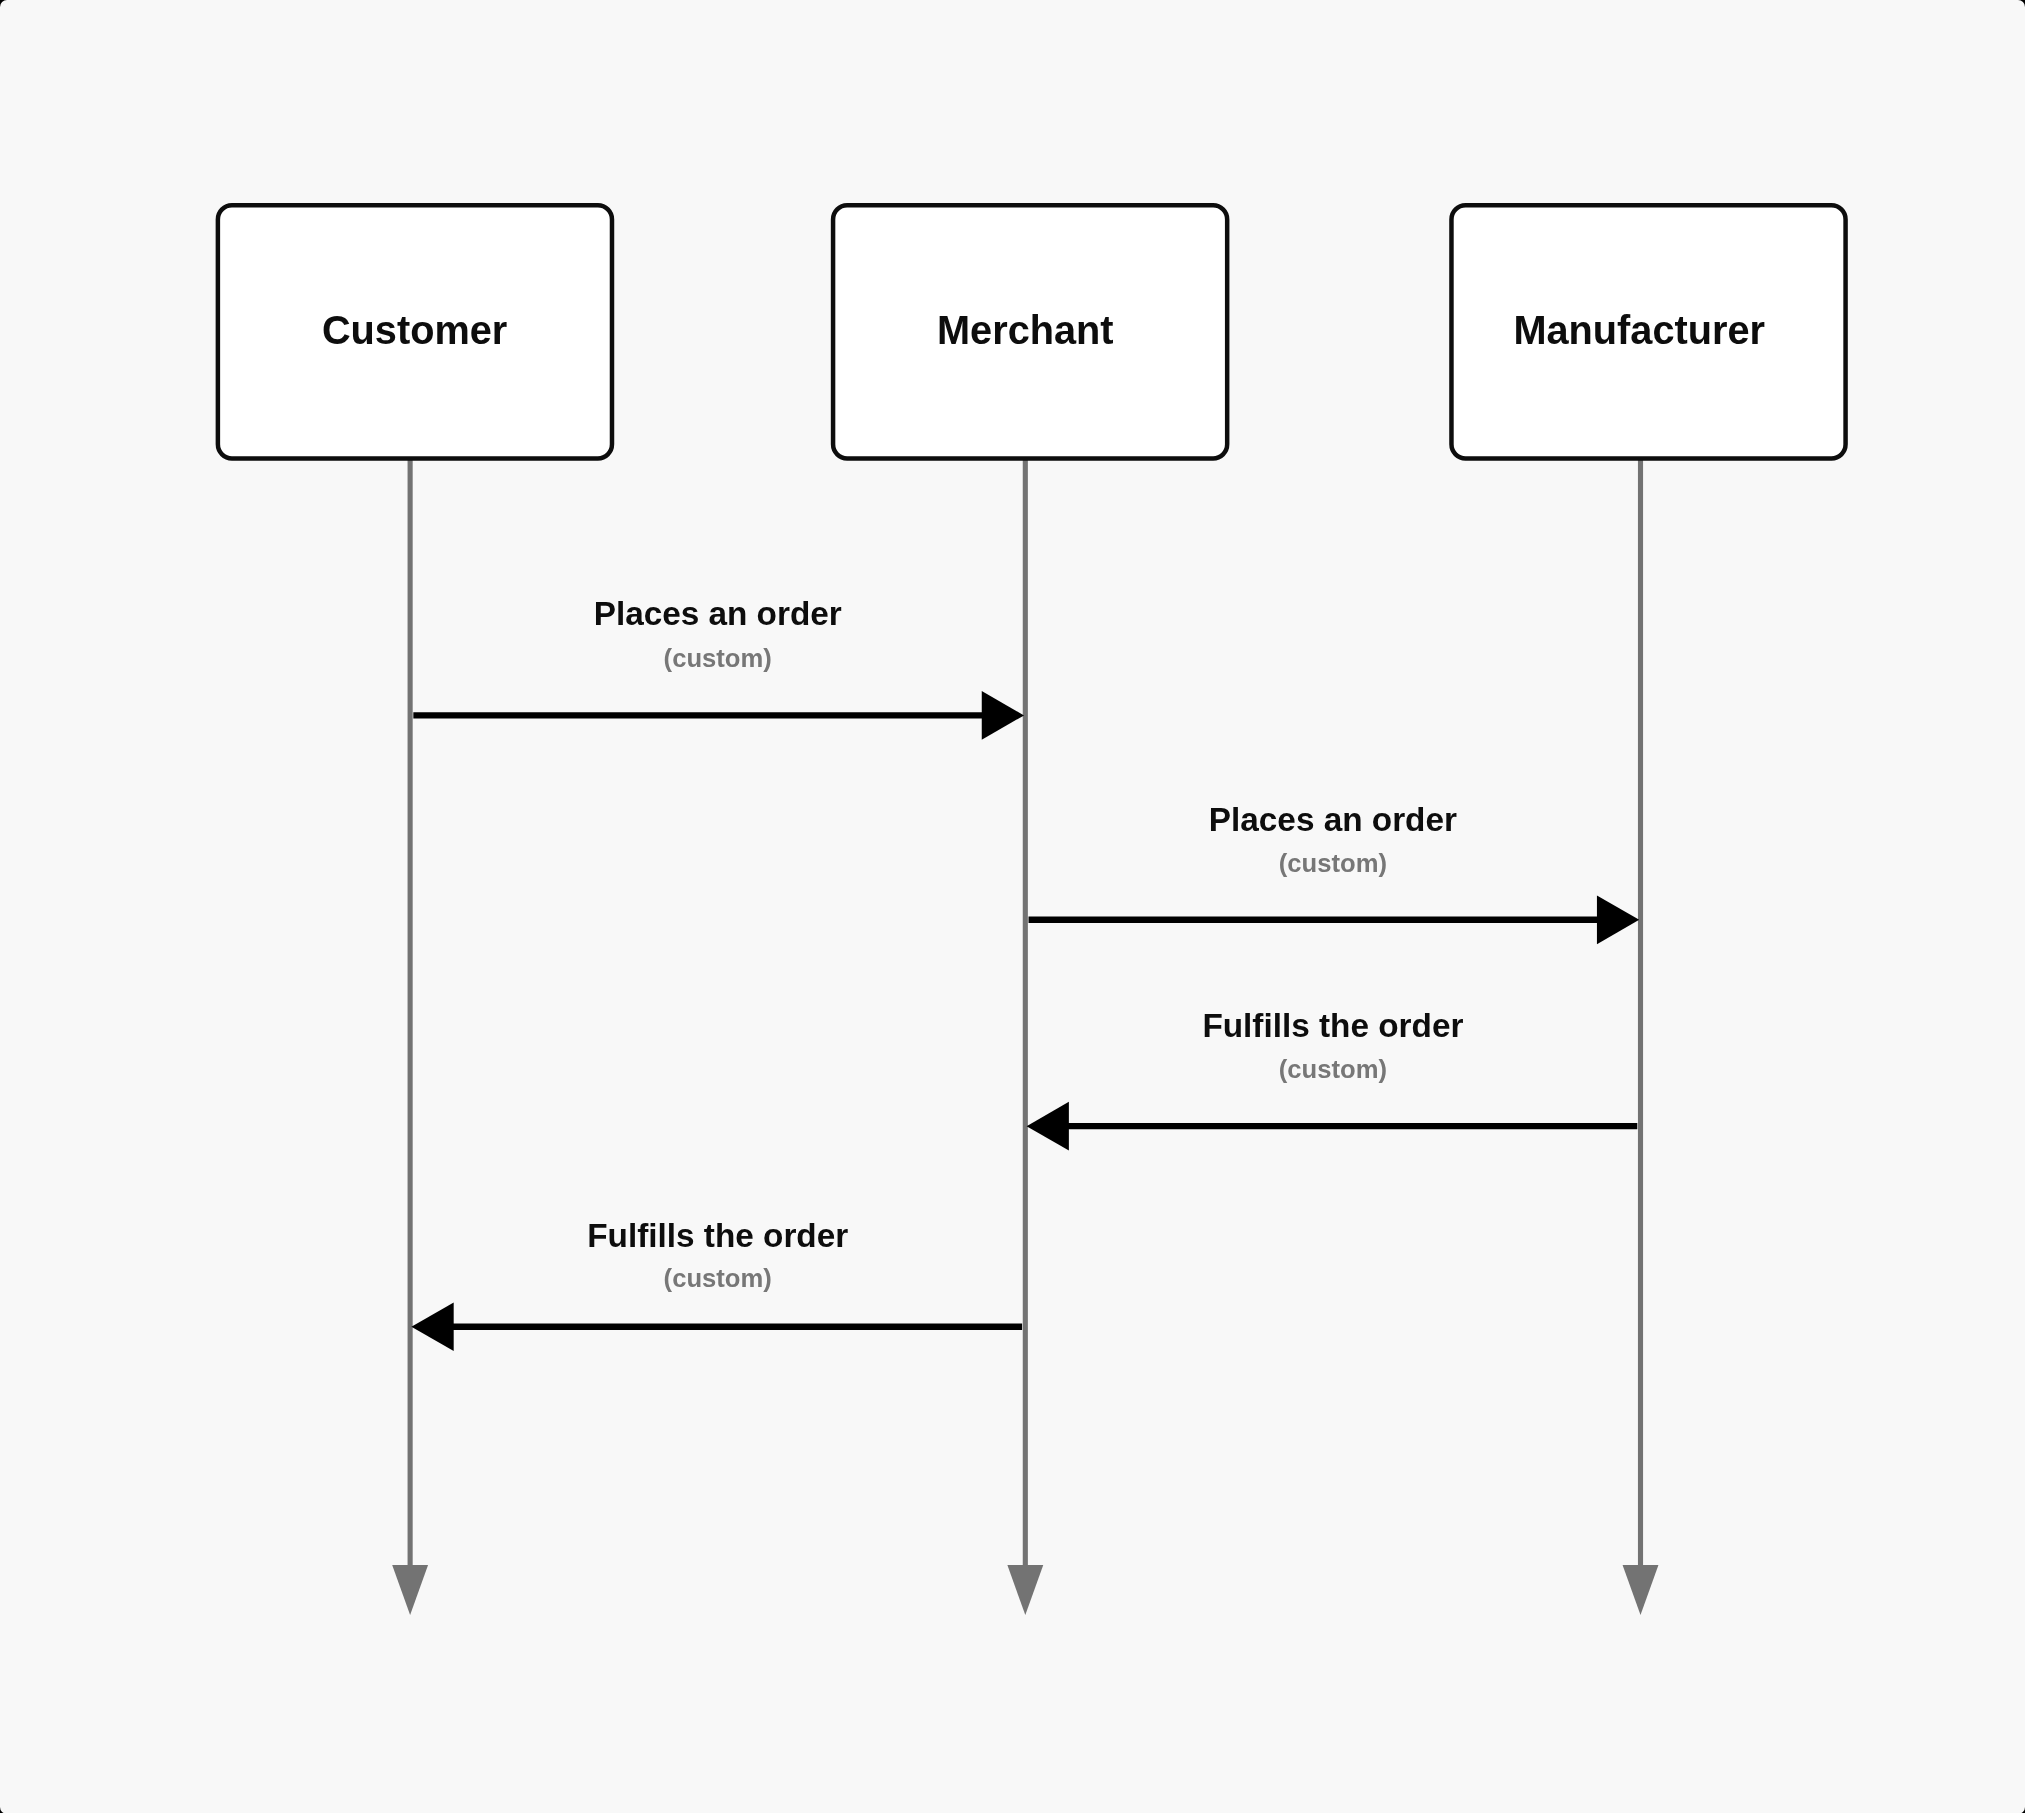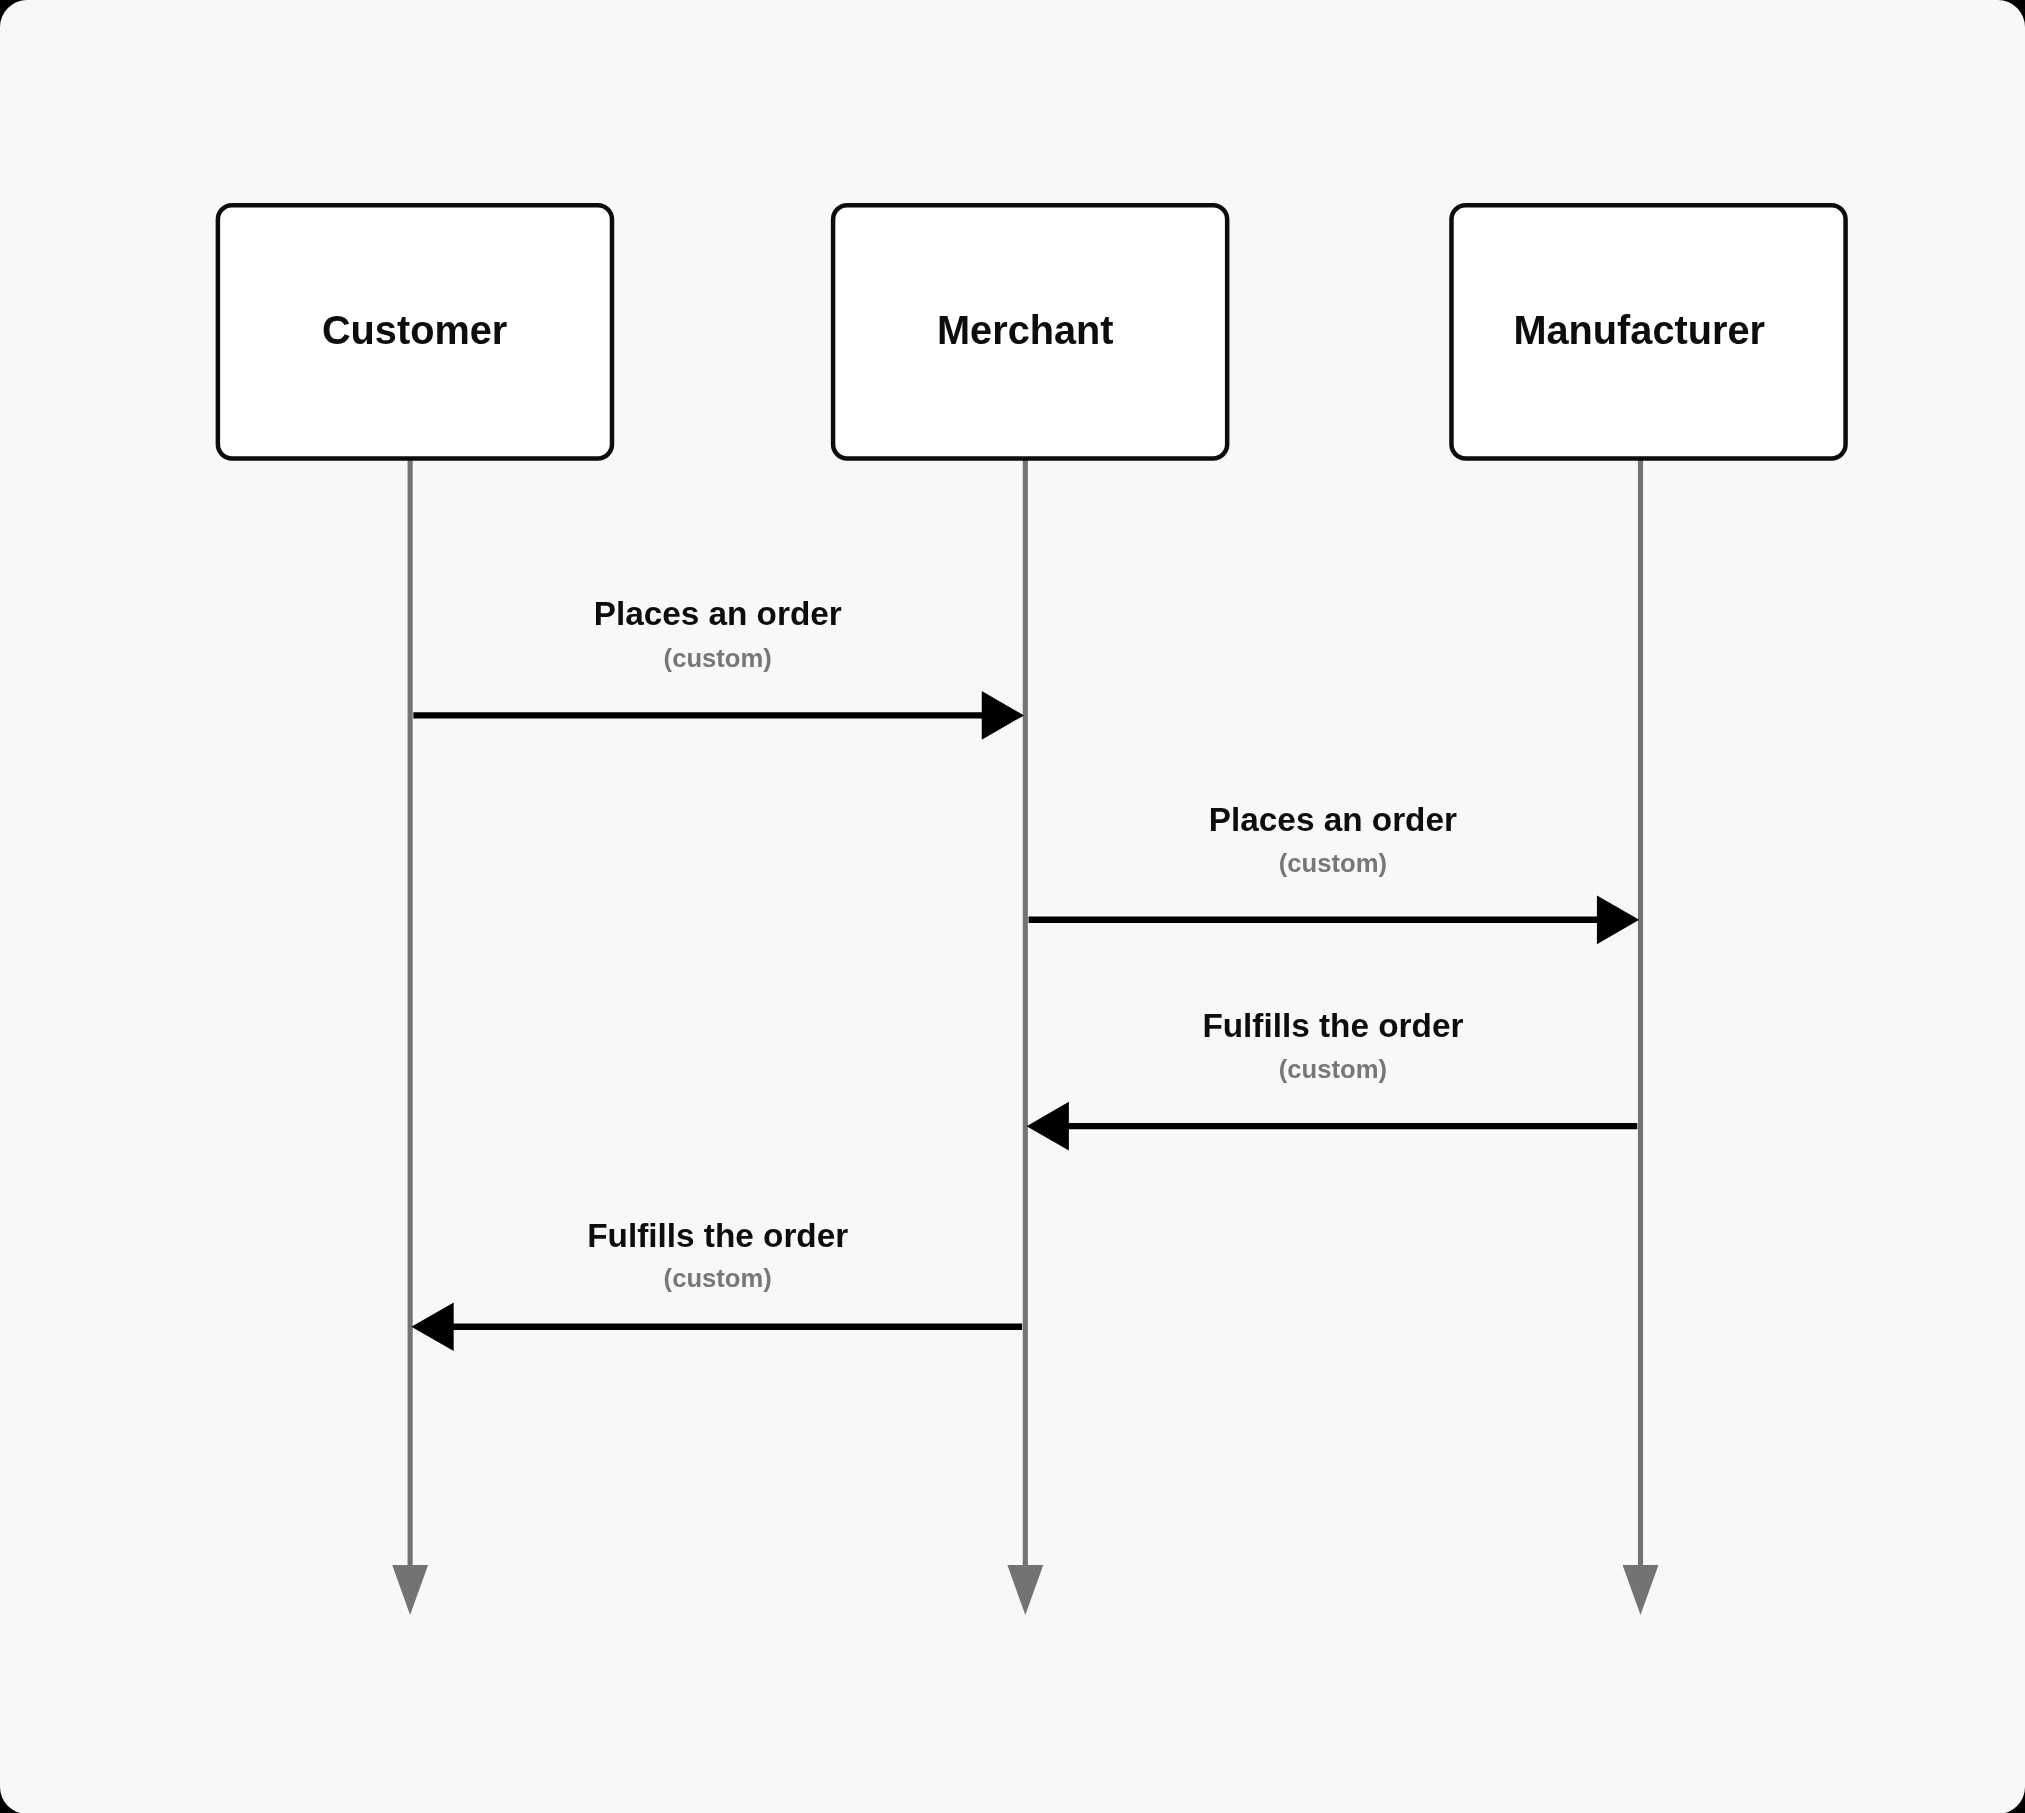--- a/index.html
+++ b/index.html
@@ -11,21 +11,21 @@
     width: 2025px;
     height: 1814px;
     overflow: hidden;
     font-family: "Liberation Sans", sans-serif;
   }
   #canvas {
     position: relative;
     width: 2025px;
     height: 1814px;
     background: #f8f8f8;
-    border-radius: 27px;
+    border-radius: 7px;
     overflow: hidden;
   }
   #diagram-svg {
     position: absolute;
     left: 0;
     top: 0;
     width: 2025px;
     height: 1814px;
     display: block;
   }

